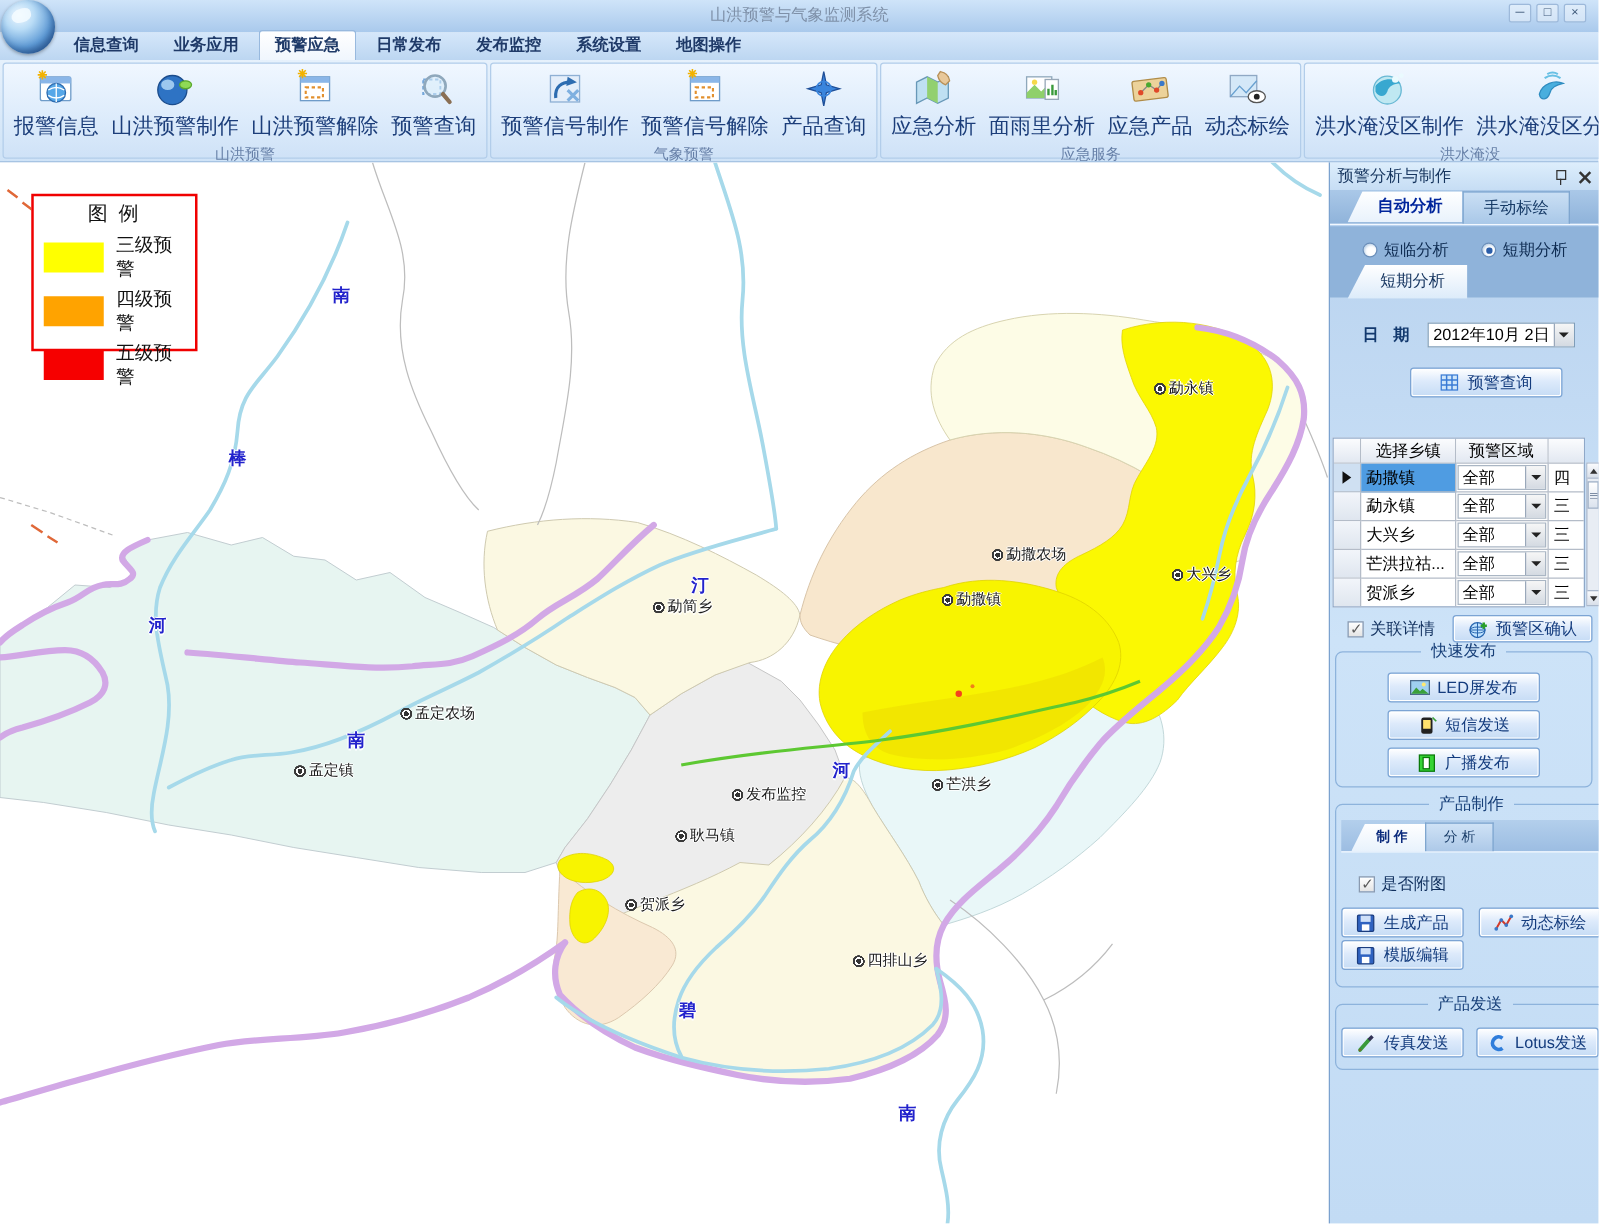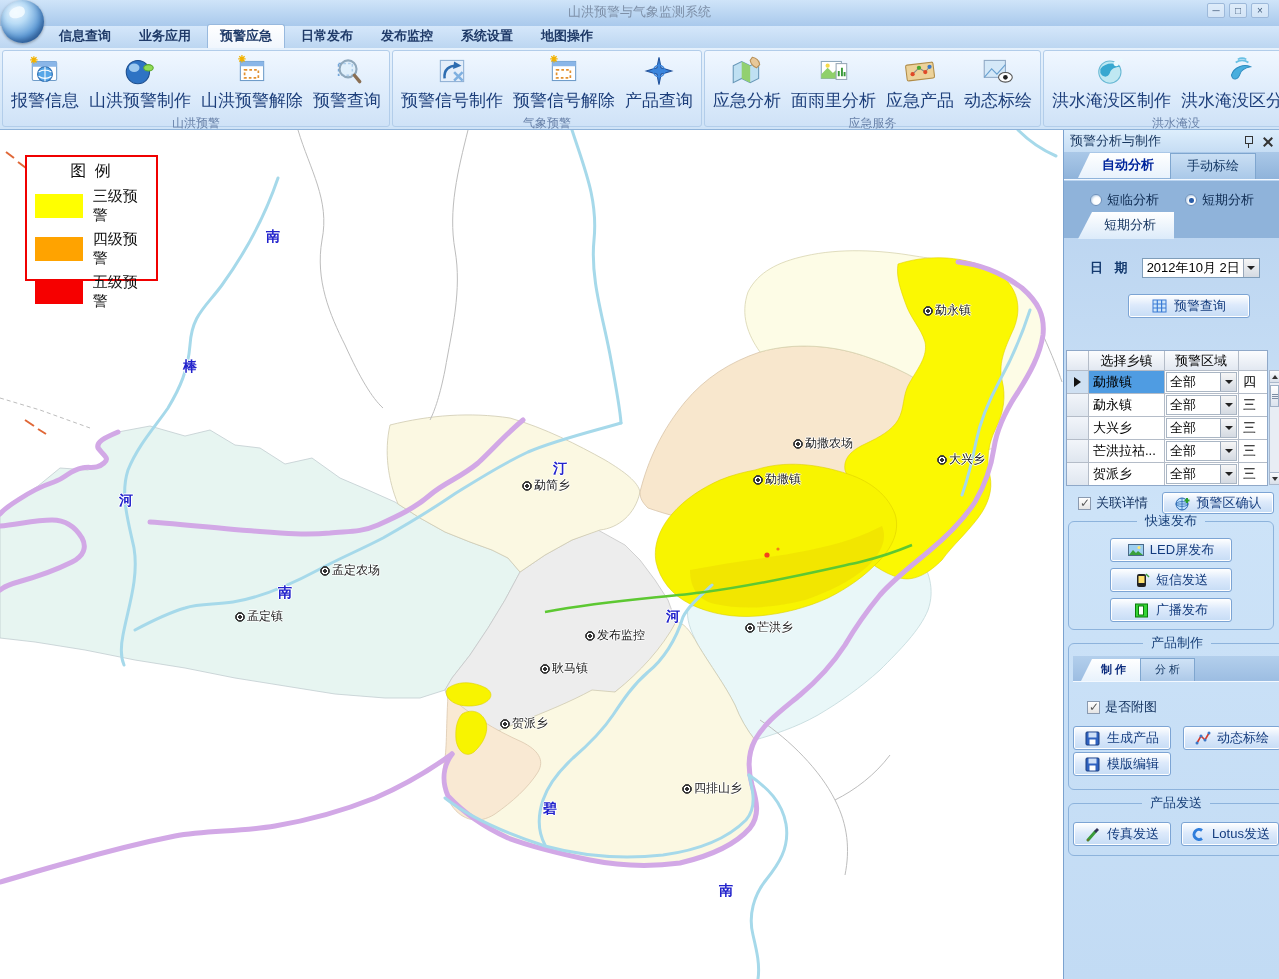--- a/index.html
+++ b/index.html
@@ -424,21 +424,21 @@
         <span>耿马镇</span>
       </div>
     <div class="town" style="left:745px;top:489px">
         <span class="town-dot"></span>
         <span>芒洪乡</span>
       </div>
     <div class="town" style="left:500px;top:585px">
         <span class="town-dot"></span>
         <span>贺派乡</span>
       </div>
-    <div class="town" style="left:682px;top:650px">
+    <div class="town" style="left:682px;top:630px">
         <span class="town-dot"></span>
         <span>四排山乡</span>
       </div>
 
     <div class="river-label" style="left:266px;top:98px">南</div>
     <div class="river-label" style="left:183px;top:228px">棒</div>
     <div class="river-label" style="left:119px;top:362px">河</div>
     <div class="river-label" style="left:553px;top:330px">汀</div>
     <div class="river-label" style="left:278px;top:454px">南</div>
     <div class="river-label" style="left:666px;top:478px">河</div>

